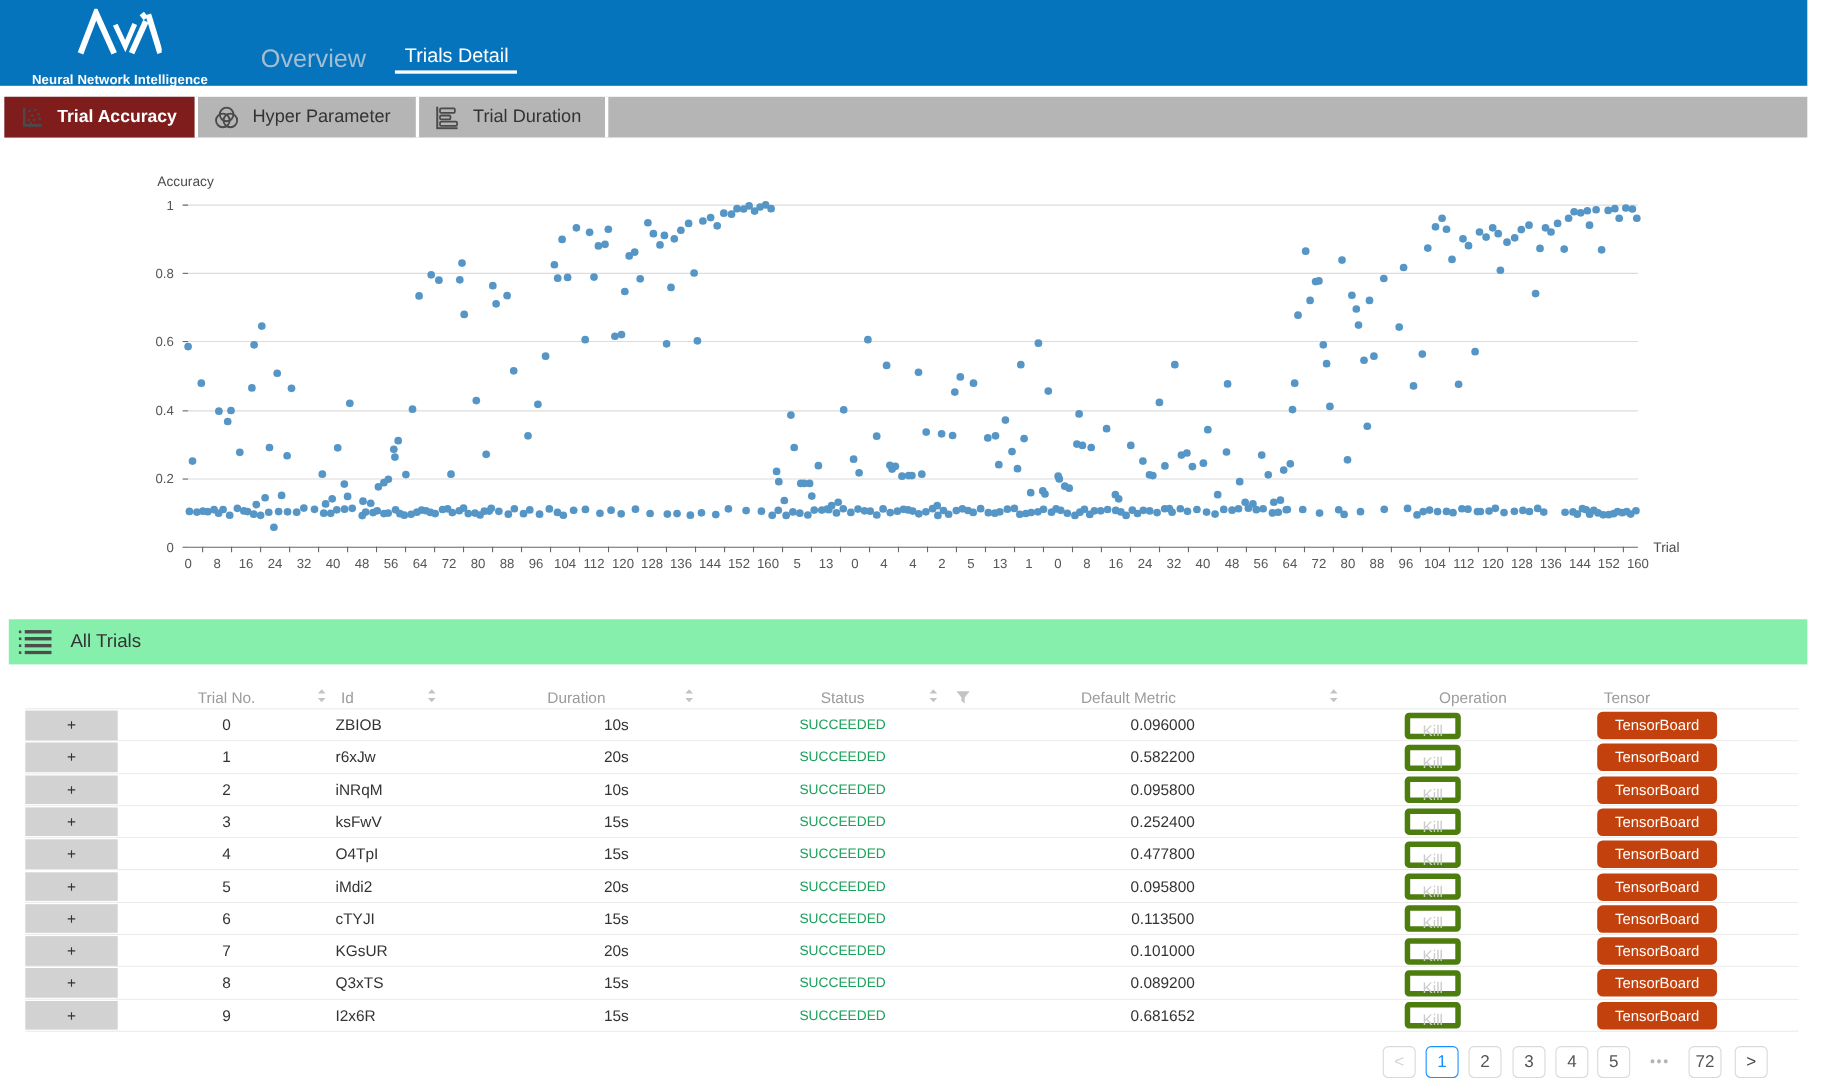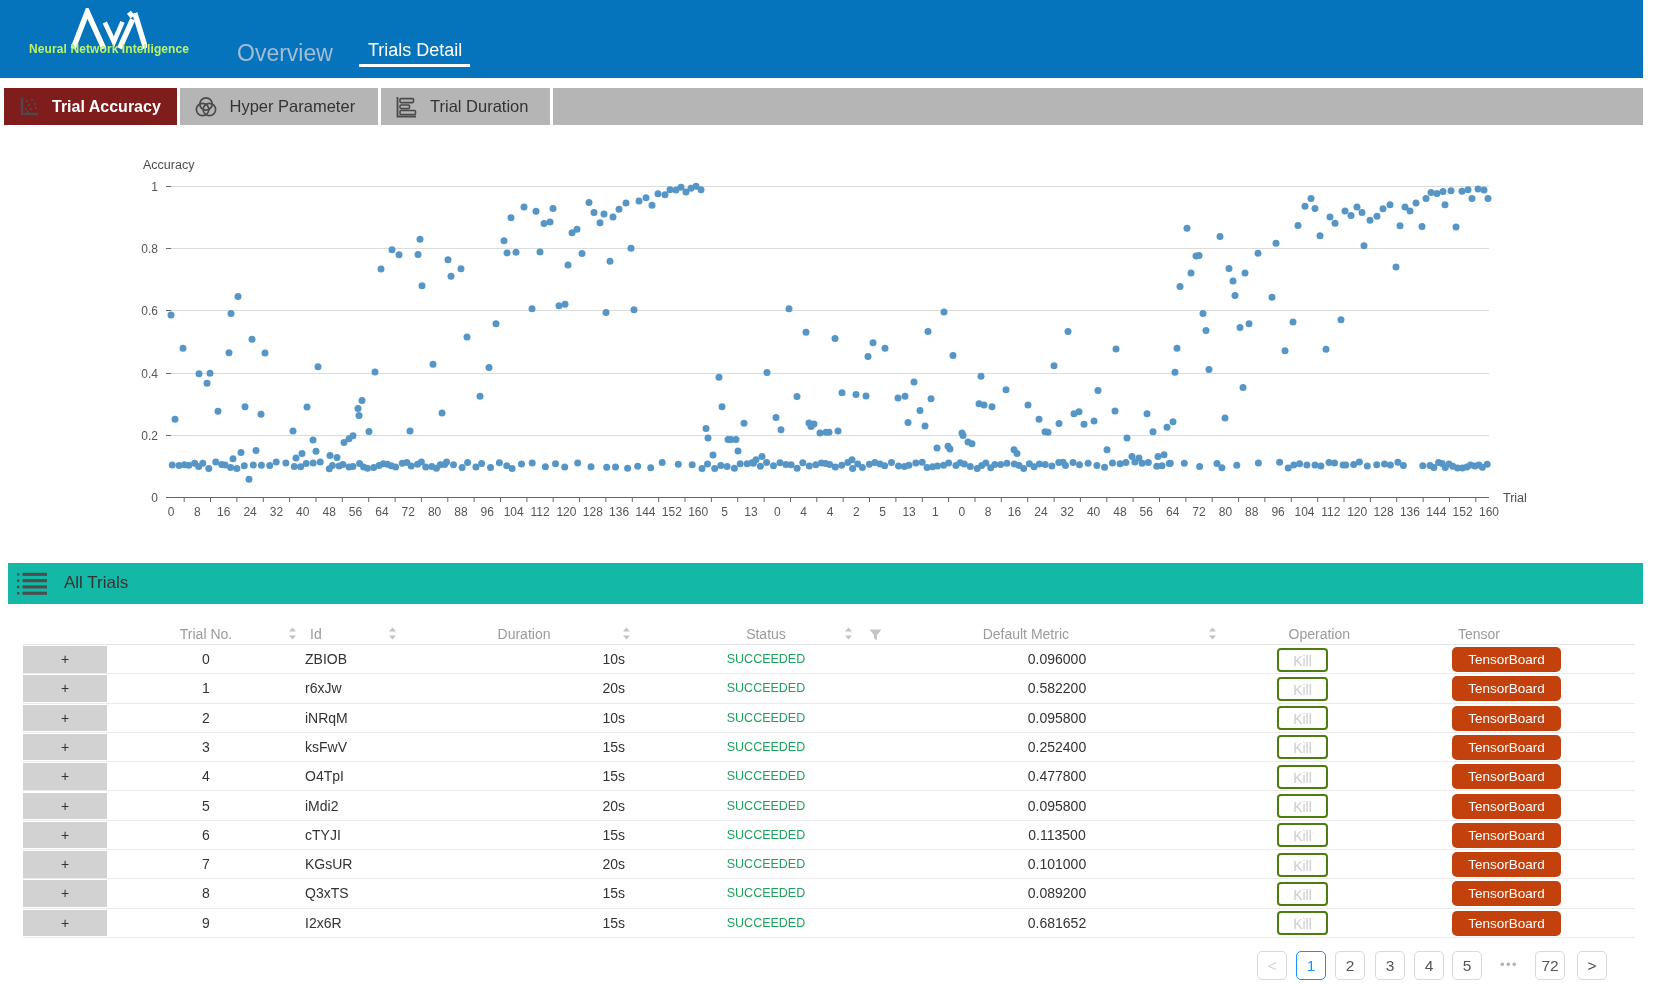--- a/index.html
+++ b/index.html
@@ -1,43 +1,43 @@
 <!DOCTYPE html>
 <html><head><meta charset="utf-8"><style>
 *{margin:0;padding:0;box-sizing:border-box}
 html,body{width:1657px;height:984px;background:#fff;font-family:"Liberation Sans",sans-serif;position:relative;overflow:hidden}
 .header{position:absolute;left:0;top:0;width:1643px;height:78px;background:#0574BD}
 .logo{position:absolute;left:69px;top:8px}
-.logotext{position:absolute;left:29px;top:42px;white-space:nowrap;color:#bef264;font-size:12px;font-weight:bold;letter-spacing:0.1px}
+.logotext{position:absolute;left:29px;top:65px;white-space:nowrap;color:#ffffff;font-size:12px;font-weight:bold;letter-spacing:0.1px}
 .nav1{position:absolute;left:237px;top:40px;font-size:23px;color:#A3BDD3}
 .nav2{position:absolute;left:368px;top:40px;font-size:18px;color:#fff}
 .navline{position:absolute;left:359px;top:64px;width:111px;height:2.5px;background:#fff}
 .tabbar{position:absolute;left:4px;top:88px;width:1639px;height:37px;background:#B5B5B5}
 .tab{position:absolute;top:0;height:37px;display:flex;align-items:center;font-size:16.5px;color:#333}
 .tabsel{background:#7f1d1d;color:#fff;font-weight:bold;font-size:16px}
 .tabicon{margin:0 12px 0 14px;display:flex;align-items:center}
 .sep{position:absolute;top:0;width:3px;height:37px;background:#fff}
 .chart{position:absolute;left:0;top:130px}
 .tick{font-size:12px;fill:#565656;font-family:"Liberation Sans",sans-serif}
 .axname{font-size:12.5px;fill:#4D4D4D;font-family:"Liberation Sans",sans-serif}
-.atbar{position:absolute;left:8px;top:563px;width:1635px;height:41px;background:#14b8a6}
+.atbar{position:absolute;left:8px;top:563px;width:1635px;height:41px;background:#86efac}
 .atbar .ic{position:absolute;left:8.5px;top:9px}
 .atbar .t{position:absolute;left:56px;top:10px;font-size:17px;color:#333}
 .hc{position:absolute;top:626px;font-size:14px;color:#9B9B9B}
 .hic{position:absolute;top:626px}
 .headline{position:absolute;left:23px;top:644px;width:1612px;height:1px;background:#E4E4E4}
 .row{position:absolute;left:23px;width:1612px;height:29.3px;border-bottom:1px solid #EAEAEA;background:#fff}
 .pluscell{position:absolute;left:0;top:1px;width:84px;height:26.5px;background:#D2D2D2;color:#333;font-size:14px;text-align:center;line-height:26px}
 .c{position:absolute;top:6px;font-size:14px;color:#333}
 .cno{left:135px;width:96px;text-align:center}
 .cid{left:282px}
-.cdur{left:506px;width:96px;text-align:right}
+.cdur{left:526px;width:96px;text-align:left}
 .cstat{left:672px;width:142px;text-align:center;color:#1CA25B;font-size:12.5px;padding-top:1px}
 .cmet{left:984px;width:100px;text-align:center}
-.killbtn{position:absolute;left:1254px;top:2.5px;width:51px;height:24px;border:2px solid #4d7c0f;border-radius:4px;color:#CCC;font-size:14px;text-align:center;line-height:22px;background:#fff}
+.killbtn{position:absolute;left:1254px;top:2.5px;width:51px;height:24px;border:5px solid #4d7c0f;border-radius:4px;color:#CCC;font-size:14px;text-align:center;line-height:22px;background:#fff}
 .tbbtn{position:absolute;left:1429px;top:2px;width:109px;height:25px;background:#c2410c;border-radius:5px;color:#fff;font-size:13.5px;text-align:center;line-height:25px}
 .pag,.pag.act,.pag.dis,.pag.dark{position:absolute;top:951px;width:30px;height:29px;border:1px solid #D9D9D9;border-radius:5px;background:#fff;font-size:15.5px;color:#555;text-align:center;line-height:27px}
 .pag.act{border-color:#1890FF;color:#1890FF}
 .pag.dis{color:#D4D4D4}
 .pag.dark{color:#444}
 .pagdots{position:absolute;top:951px;width:30px;height:29px;font-size:13px;color:#B3B3B3;text-align:center;line-height:28px;letter-spacing:1.5px}
 </style></head><body>
 <div class="header">
   <div class="logo"><svg width="78" height="42" viewBox="68 7 78 42" fill="none" stroke="#FFFFFF">
         <path d="M72.2 47.5 L86.3 10.8 L102.8 47.5" stroke-width="5.4" stroke-linejoin="miter"></path>
@@ -676,21 +676,21 @@
       <path d="M4.5 12.5 L1 8.5 L8 8.5 Z"></path>
     </svg></div>
 <div class="hic" style="left:869px;top:627px"><svg width="13" height="12" viewBox="0 0 13 12" fill="#C4C4C4">
       <path d="M0.5 0.5 L12.5 0.5 L8 6.0 L8 11.5 L5 9.3 L5 6.0 Z"></path>
     </svg></div>
 <div class="hc" style="left:969px;width:100px;text-align:right">Default Metric</div>
 <div class="hic" style="left:1208px"><svg width="9" height="13" viewBox="0 0 9 13" fill="#C3C3C3">
       <path d="M4.5 0.5 L8 4.5 L1 4.5 Z"></path>
       <path d="M4.5 12.5 L1 8.5 L8 8.5 Z"></path>
     </svg></div>
-<div class="hc" style="left:1254px;width:96px;text-align:right">Operation</div>
+<div class="hc" style="left:1291px;width:96px;text-align:center">Operation</div>
 <div class="hc" style="left:1458px;width:96px;text-align:left">Tensor</div>
 <div class="headline"></div>
 <div class="row" style="top:645.0px">
     <div class="pluscell">+</div>
     <div class="c cno">0</div>
     <div class="c cid">ZBIOB</div>
     <div class="c cdur">10s</div>
     <div class="c cstat">SUCCEEDED</div>
     <div class="c cmet">0.096000</div>
     <div class="killbtn">Kill</div>

